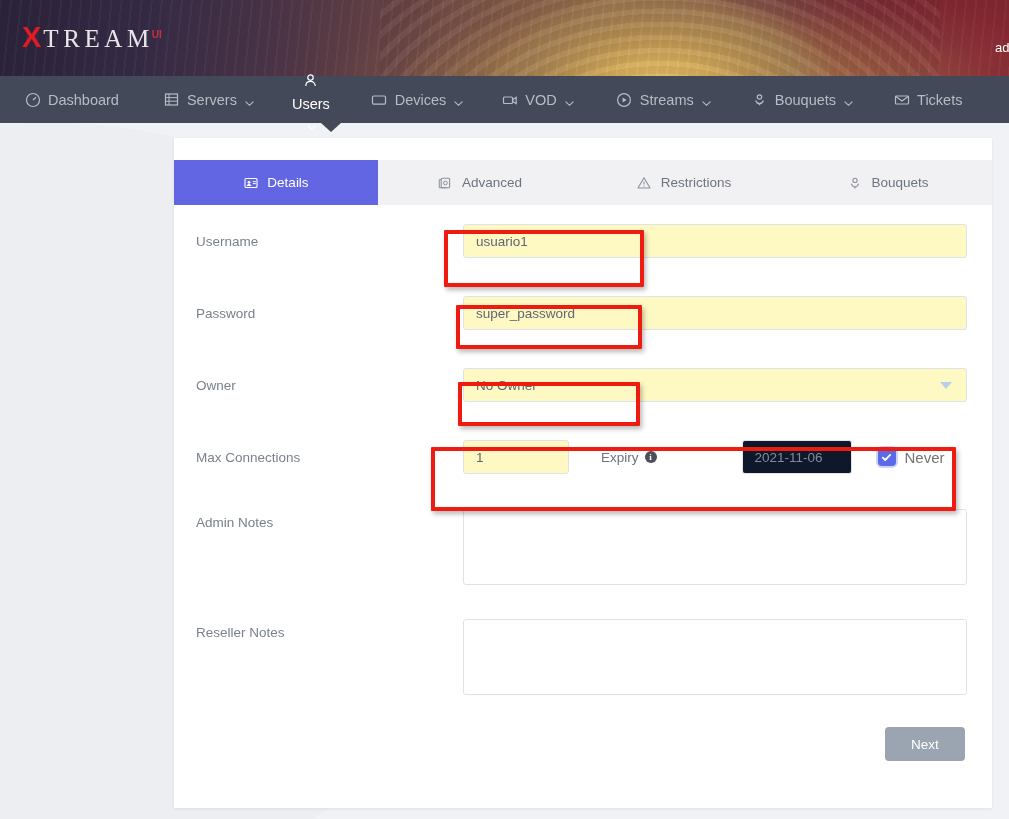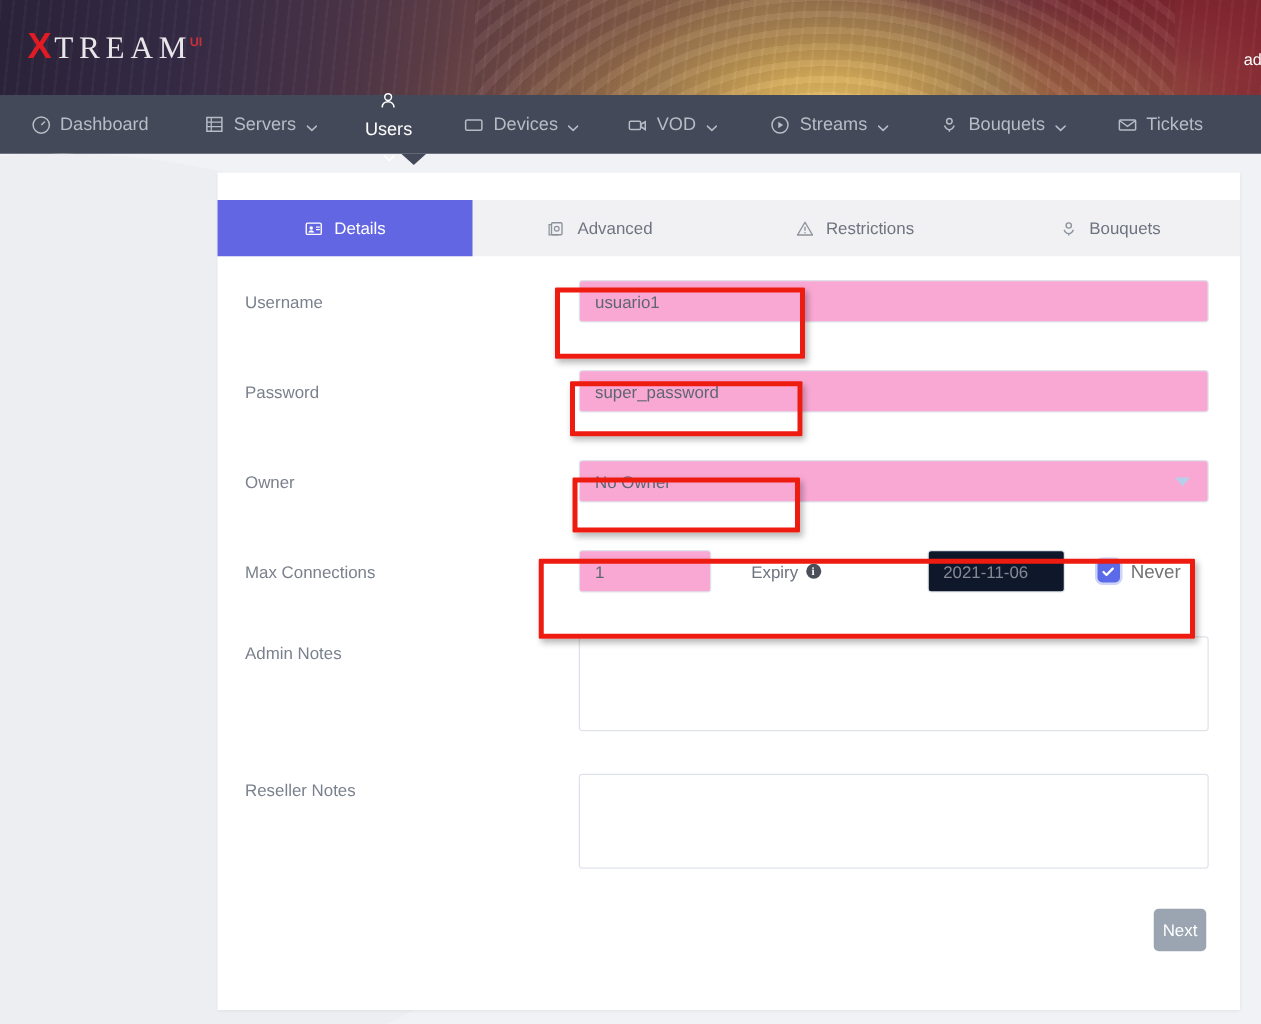--- a/index.html
+++ b/index.html
@@ -94,21 +94,21 @@
   .tab.active { background: #6366e3; color: #ffffff; }
   .tab .tico { display: inline-flex; width: 15px; height: 15px; align-items: center; justify-content: center; }
 
   .form { padding: 0 0 0 0; position: relative; }
   .row { display: flex; align-items: center; height: 72px; padding-left: 22px; }
   .row.notes { align-items: flex-start; height: 110px; padding-top: 16px; }
   .lbl { width: 267px; font-size: 13.5px; color: #7a818d; flex: 0 0 267px; }
   .lbl.notes-lbl { padding-top: 6px; }
 
   .inp {
-    height: 34px; border: 1px solid #dfe3e9; border-radius: 3px; background: #f9a8d4;
+    height: 34px; border: 1px solid #dfe3e9; border-radius: 3px; background: #fef9c3;
     font-size: 13.5px; color: #5f6672; padding: 0 12px; width: 504px;
     display: flex; align-items: center; font-family: "Liberation Sans", sans-serif;
     outline: none;
   }
   .inp.sel { justify-content: space-between; }
   .inp.small { width: 106px; }
   .inp.date { width: 110px; background: #0f172a; color: #848a95; border-color: #e2e5ea; }
   .ta {
     width: 504px; height: 76px; border: 1px solid #dfe3e9; border-radius: 3px;
     background: #fff; resize: none; font-size: 13.5px; color: #5f6672;
@@ -130,21 +130,21 @@
     width: 18px; height: 18px; border-radius: 4px; background: #5b6ae8;
     display: flex; align-items: center; justify-content: center;
     box-shadow: 0 0 0 2px #cdd4f7;
   }
   .cb svg { display: block; }
   .never-lbl { font-size: 15px; color: #737373; }
 
   .footer { display: flex; justify-content: flex-end; padding: 14px 27px 0 0; }
   .next-btn {
     background: #9aa5b1; color: #ffffff; border: none; border-radius: 4px;
-    width: 42px; height: 34px; font-size: 13.5px; cursor: pointer;
+    width: 80px; height: 34px; font-size: 13.5px; cursor: pointer;
     font-family: "Liberation Sans", sans-serif;
   }
 
   
   .anno {
     position: absolute; border: 4px solid #ee1b11; border-radius: 1px;
     pointer-events: none; box-shadow: 2px 3px 5px rgba(0,0,0,0.28);
   }
 </style>
 </head>

